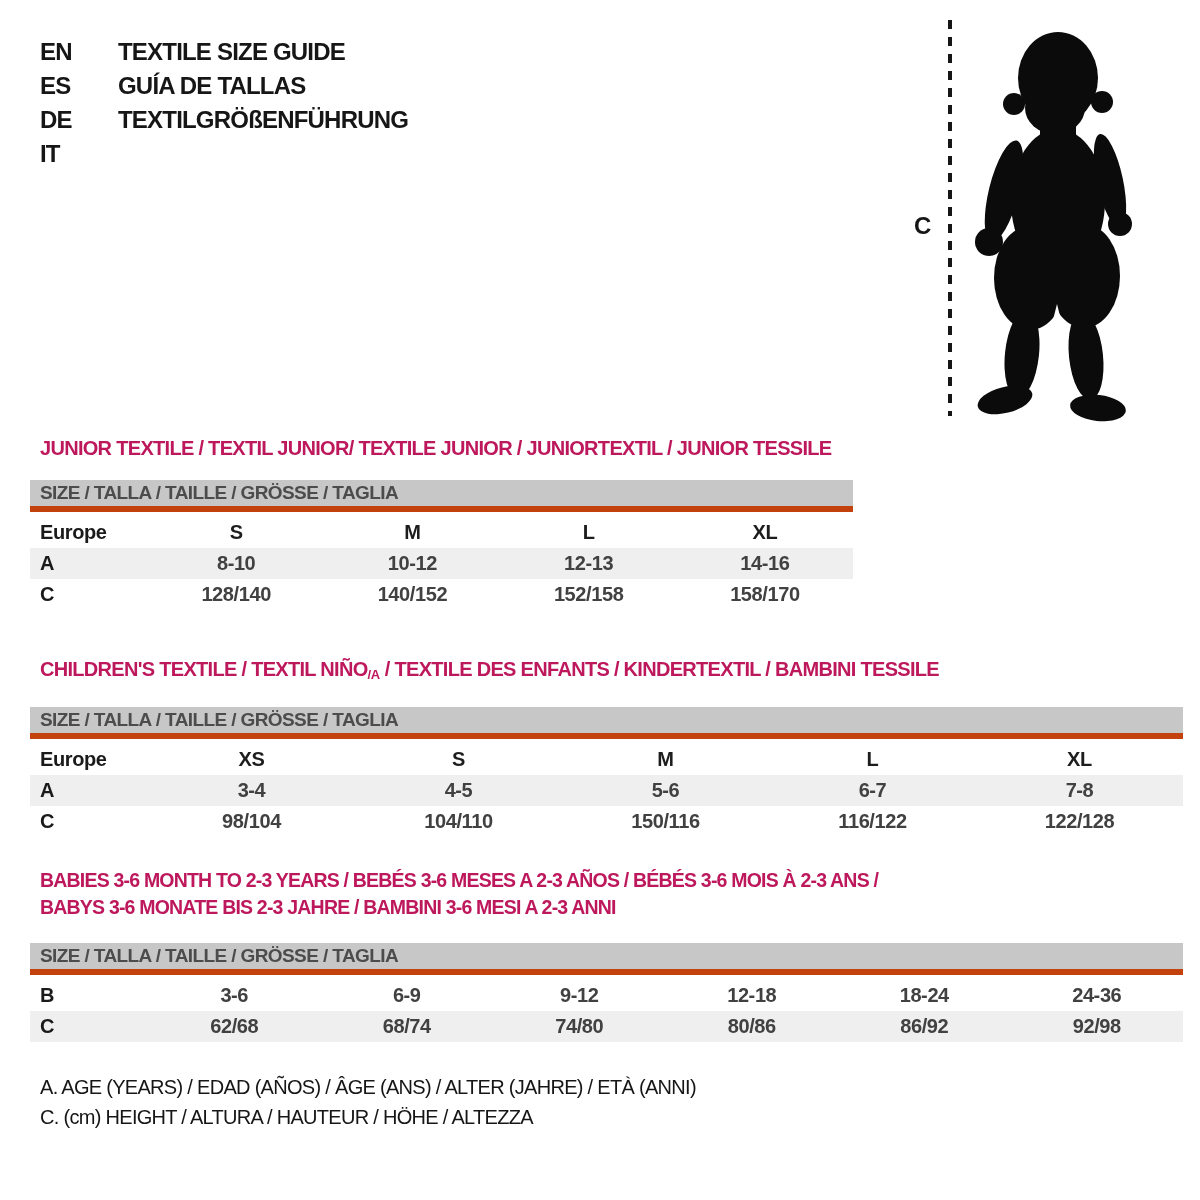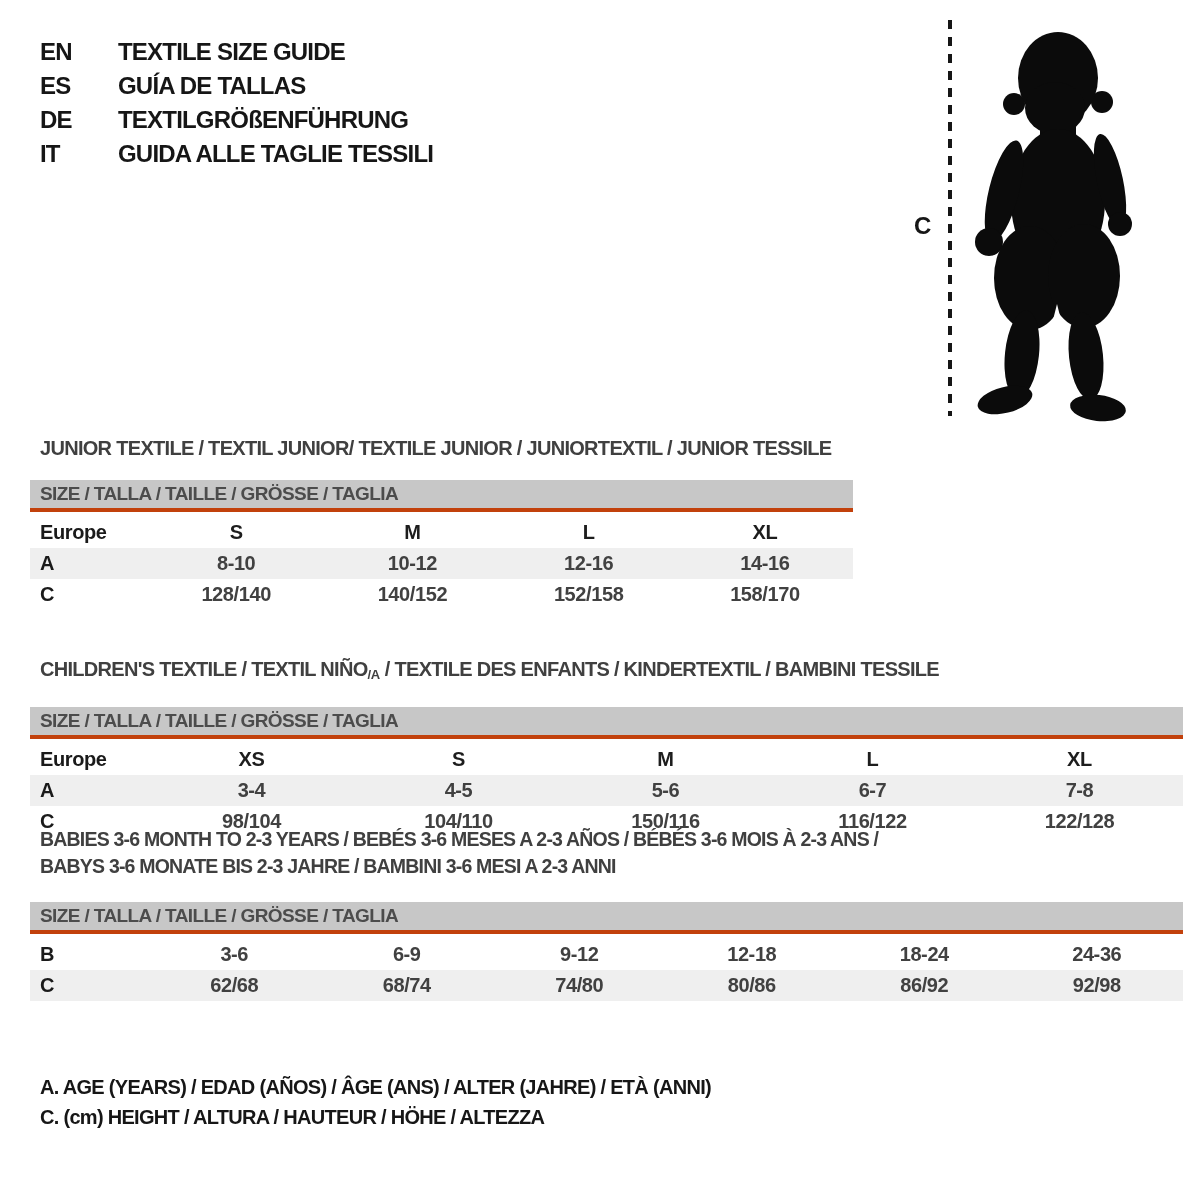--- a/index.html
+++ b/index.html
@@ -20,42 +20,42 @@
     position:absolute;left:948px;top:20px;width:4px;height:396px;
     background:repeating-linear-gradient(to bottom,#161616 0 9px,transparent 9px 17px);
   }
   .c-label{position:absolute;left:914px;top:212px;font-weight:700;font-size:24px;color:#161616;}
   .baby{position:absolute;left:962px;top:16px;}
 
   
   .sec{position:absolute;left:30px;}
   .sec1{top:436px;width:823px;}
   .sec2{top:657px;width:1153px;}
-  .sec3{top:826px;width:1153px;}
-  .sec-title{margin:0 0 0 10px;font-size:20px;font-weight:700;letter-spacing:-0.7px;color:#404040;line-height:24px;}
+  .sec3{top:867px;width:1153px;}
+  .sec-title{margin:0 0 0 10px;font-size:20px;font-weight:700;letter-spacing:-0.7px;color:#be185d;line-height:24px;}
   .sec3 .sec-title{width:885px;font-size:19.5px;letter-spacing:-0.8px;line-height:27px;}
   .subA{font-size:13px;vertical-align:-3px;letter-spacing:-0.3px;}
 
   .size-bar{
     height:32px;margin-top:20px;margin-bottom:5px;box-sizing:border-box;
-    background:#c7c7c7;border-bottom:4px solid #c2410c;
+    background:#c7c7c7;border-bottom:6px solid #c2410c;
     display:flex;align-items:center;padding-left:10px;
     font-size:19px;font-weight:700;letter-spacing:-0.6px;color:#4c4c4c;
   }
   .sec3 .size-bar{margin-top:22px;}
 
   .trow{display:flex;height:31px;align-items:center;font-size:20px;letter-spacing:-0.4px;}
   .trow.shaded{background:#efefef;}
   .tlabel{flex:0 0 118px;width:118px;box-sizing:border-box;padding-left:10px;font-weight:700;color:#1a1a1a;}
   .tcell{flex:1;text-align:center;font-weight:700;color:#414141;}
   .trow.boldrow .tcell{color:#1d1d1d;}
 
   
   .legend{position:absolute;left:40px;top:1072px;}
-  .legend-line{font-size:20px;font-weight:700;letter-spacing:-0.7px;line-height:30px;color:#161616;}
+  .legend-line{font-size:20px;font-weight:400;letter-spacing:-0.7px;line-height:30px;color:#161616;}
 </style>
 </head>
 <body>
 
 <div class="page">
 
   <div class="lang-block">
     <div class="lang-row">
       <span class="lang-code">EN</span>
       <span>TEXTILE SIZE GUIDE</span>
@@ -63,21 +63,20 @@
     <div class="lang-row">
       <span class="lang-code">ES</span>
       <span>GUÍA DE TALLAS</span>
     </div>
     <div class="lang-row">
       <span class="lang-code">DE</span>
       <span>TEXTILGRÖßENFÜHRUNG</span>
     </div>
     <div class="lang-row">
       <span class="lang-code">IT</span>
-      <span>GUIDA ALLE TAGLIE TESSILI</span>
     </div>
   </div>
 
   <div class="dash-line"></div>
   <div class="c-label">C</div>
   <svg class="baby" width="178" height="408" viewBox="0 0 178 408" aria-hidden="true">
     <g fill="#0b0b0b">
       <circle cx="52" cy="88" r="11"></circle>
       <circle cx="140" cy="86" r="11"></circle>
       <ellipse cx="96" cy="62" rx="40" ry="46"></ellipse>
@@ -108,21 +107,21 @@
           <div class="tlabel">Europe</div>
           <div class="tcell">S</div>
           <div class="tcell">M</div>
           <div class="tcell">L</div>
           <div class="tcell">XL</div>
         </div>
         <div class="trow shaded">
           <div class="tlabel">A</div>
           <div class="tcell">8-10</div>
           <div class="tcell">10-12</div>
-          <div class="tcell">12-16</div>
+          <div class="tcell">12-13</div>
           <div class="tcell">14-16</div>
         </div>
         <div class="trow">
           <div class="tlabel">C</div>
           <div class="tcell">128/140</div>
           <div class="tcell">140/152</div>
           <div class="tcell">152/158</div>
           <div class="tcell">158/170</div>
         </div>
       </div>

